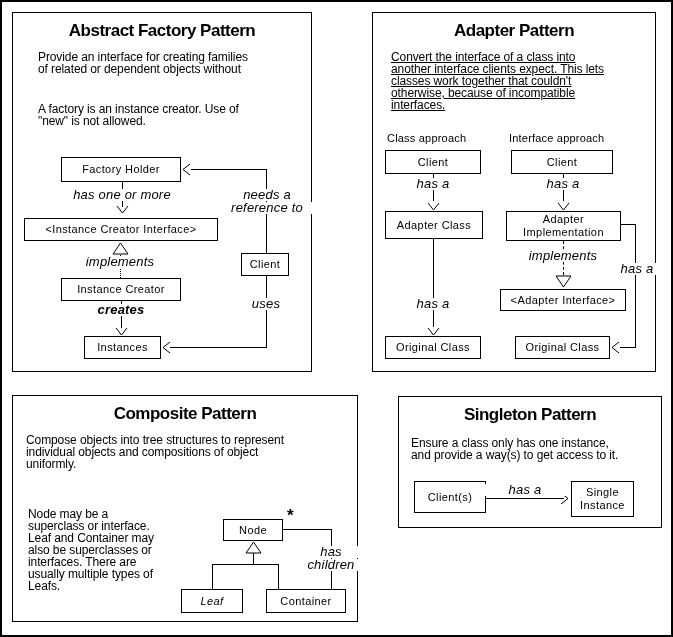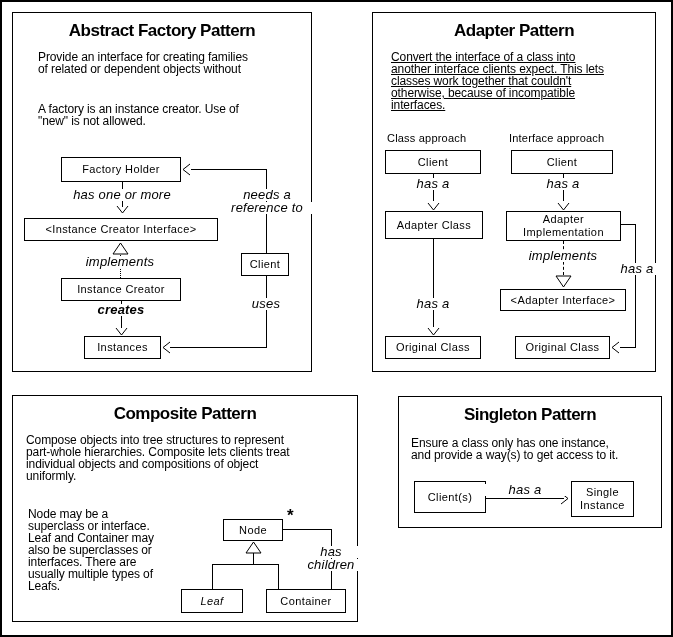--- a/index.html
+++ b/index.html
@@ -169,21 +169,20 @@
     <div class="lbl" style="left:150px; top:237px; width:80px;">implements</div>
     <div class="lbl" style="left:20px; top:285px; width:80px;">has a</div>
     <div class="lbl" style="left:224px; top:250px; width:80px;">has a</div>
   </section>
 
   <section class="panel" style="left:10px; top:393px; width:346px; height:227px;">
     <div class="panel-title">Composite Pattern</div>
 
     <div class="txt" style="left:13px; top:38px;">
       <div>Compose objects into tree structures to represent</div>
-      <div>part-whole hierarchies. Composite lets clients treat</div>
       <div>individual objects and compositions of object</div>
       <div>uniformly.</div>
     </div>
     <div class="txt" style="left:15px; top:112px;">
       <div>Node may be a</div>
       <div>superclass or interface.</div>
       <div>Leaf and Container may</div>
       <div>also be superclasses or</div>
       <div>interfaces. There are</div>
       <div>usually multiple types of</div>

